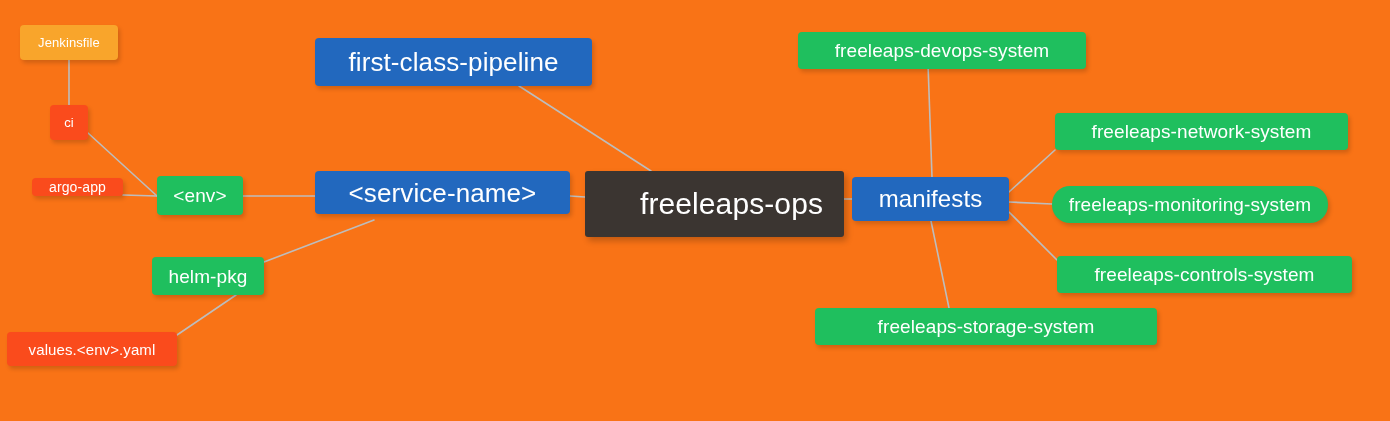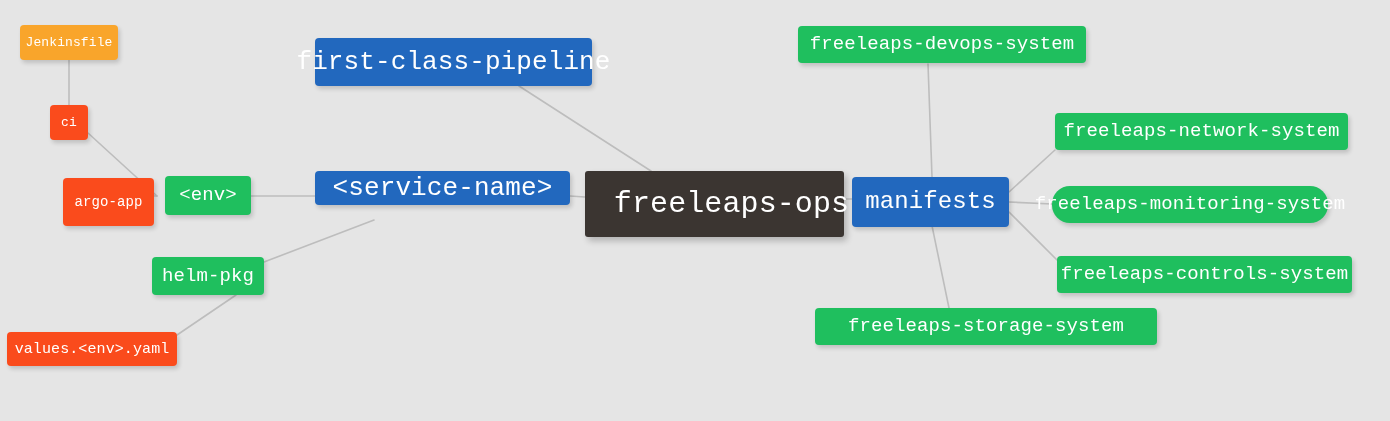--- a/index.html
+++ b/index.html
@@ -44,21 +44,21 @@
   }
   .node.root {
     border-radius: 3px;
     box-shadow: 3px 4px 6px rgba(0,0,0,0.22);
     padding-left: 44px;
   }
 </style>
 </head>
 <body style="background: rgb(255, 255, 255);">
 
-<div id="canvas" style="background: #e5e5e5; font-family: Liberation Mono, monospace;">
+<div id="canvas" style="background: #f97316;">
   <svg id="edges" viewBox="0 0 1390 421" width="1390" height="421" xmlns="http://www.w3.org/2000/svg">
       <line x1="69" y1="60" x2="69" y2="105" stroke="#bdbdbd" stroke-width="1.6" stroke-linecap="round"></line>
       <line x1="88" y1="133" x2="157" y2="196" stroke="#bdbdbd" stroke-width="1.6" stroke-linecap="round"></line>
       <line x1="123" y1="195" x2="157" y2="196" stroke="#bdbdbd" stroke-width="1.6" stroke-linecap="round"></line>
       <line x1="243" y1="196" x2="315" y2="196" stroke="#bdbdbd" stroke-width="1.6" stroke-linecap="round"></line>
       <line x1="177" y1="335" x2="236" y2="295" stroke="#bdbdbd" stroke-width="1.6" stroke-linecap="round"></line>
       <line x1="264" y1="262" x2="374" y2="220" stroke="#bdbdbd" stroke-width="1.6" stroke-linecap="round"></line>
       <line x1="570" y1="196" x2="585" y2="197" stroke="#bdbdbd" stroke-width="1.6" stroke-linecap="round"></line>
       <line x1="519" y1="86" x2="651" y2="171" stroke="#bdbdbd" stroke-width="1.6" stroke-linecap="round"></line>
       <line x1="844" y1="199" x2="852" y2="199" stroke="#bdbdbd" stroke-width="1.6" stroke-linecap="round"></line>
@@ -68,45 +68,45 @@
       <line x1="1057" y1="260" x2="1009" y2="212" stroke="#bdbdbd" stroke-width="1.6" stroke-linecap="round"></line>
       <line x1="949" y1="308" x2="931" y2="221" stroke="#bdbdbd" stroke-width="1.6" stroke-linecap="round"></line>
     </svg>
   <div id="nodes-layer">
       <div class="node" style="left: 20px; top: 25px; width: 98px; height: 35px; background: rgb(249, 165, 43); font-size: 13px;">
         <span>Jenkinsfile</span>
       </div>
       <div class="node" style="left: 50px; top: 105px; width: 38px; height: 35px; background: rgb(250, 75, 28); font-size: 13px;">
         <span>ci</span>
       </div>
-      <div class="node" style="left: 32px; top: 178px; width: 91px; height: 48px; background: rgb(250, 75, 28); font-size: 14px; margin-left: 31px;">
+      <div class="node" style="left: 32px; top: 178px; width: 91px; height: 18px; background: rgb(250, 75, 28); font-size: 14px;">
         <span>argo-app</span>
       </div>
-      <div class="node" style="left: 157px; top: 176px; width: 86px; height: 39px; background: rgb(31, 191, 94); font-size: 19px; margin-left: 8px;">
+      <div class="node" style="left: 157px; top: 176px; width: 86px; height: 39px; background: rgb(31, 191, 94); font-size: 19px;">
         <span>&lt;env&gt;</span>
       </div>
       <div class="node" style="left: 152px; top: 257px; width: 112px; height: 38px; background: rgb(31, 191, 94); font-size: 19px;">
         <span>helm-pkg</span>
       </div>
       <div class="node" style="left: 7px; top: 332px; width: 170px; height: 34px; background: rgb(250, 75, 28); font-size: 15px;">
         <span>values.&lt;env&gt;.yaml</span>
       </div>
       <div class="node" style="left: 315px; top: 38px; width: 277px; height: 48px; background: rgb(34, 104, 190); font-size: 26px;">
         <span>first-class-pipeline</span>
       </div>
-      <div class="node" style="left: 315px; top: 171px; width: 255px; height: 34px; background: rgb(34, 104, 190); font-size: 26px;">
+      <div class="node" style="left: 315px; top: 171px; width: 255px; height: 43px; background: rgb(34, 104, 190); font-size: 26px;">
         <span>&lt;service-name&gt;</span>
       </div>
       <div class="node root" style="left: 585px; top: 171px; width: 259px; height: 66px; background: rgb(59, 53, 49); font-size: 30px;">
         <span>freeleaps-ops</span>
       </div>
-      <div class="node" style="left: 852px; top: 177px; width: 157px; height: 50px; background: rgb(34, 104, 190); font-size: 24px;">
+      <div class="node" style="left: 852px; top: 177px; width: 157px; height: 44px; background: rgb(34, 104, 190); font-size: 24px;">
         <span>manifests</span>
       </div>
-      <div class="node" style="left: 798px; top: 26px; width: 288px; height: 37px; background: rgb(31, 191, 94); font-size: 19px; text-align: right;">
+      <div class="node" style="left: 798px; top: 32px; width: 288px; height: 37px; background: rgb(31, 191, 94); font-size: 19px; text-align: right;">
         <span>freeleaps-devops-system</span>
       </div>
       <div class="node" style="left: 1055px; top: 113px; width: 293px; height: 37px; background: rgb(31, 191, 94); font-size: 19px;">
         <span>freeleaps-network-system</span>
       </div>
       <div class="node" style="left: 1052px; top: 186px; width: 276px; height: 37px; background: rgb(31, 191, 94); font-size: 19px; border-radius: 18px;">
         <span>freeleaps-monitoring-system</span>
       </div>
       <div class="node" style="left: 1057px; top: 256px; width: 295px; height: 37px; background: rgb(31, 191, 94); font-size: 19px;">
         <span>freeleaps-controls-system</span>

